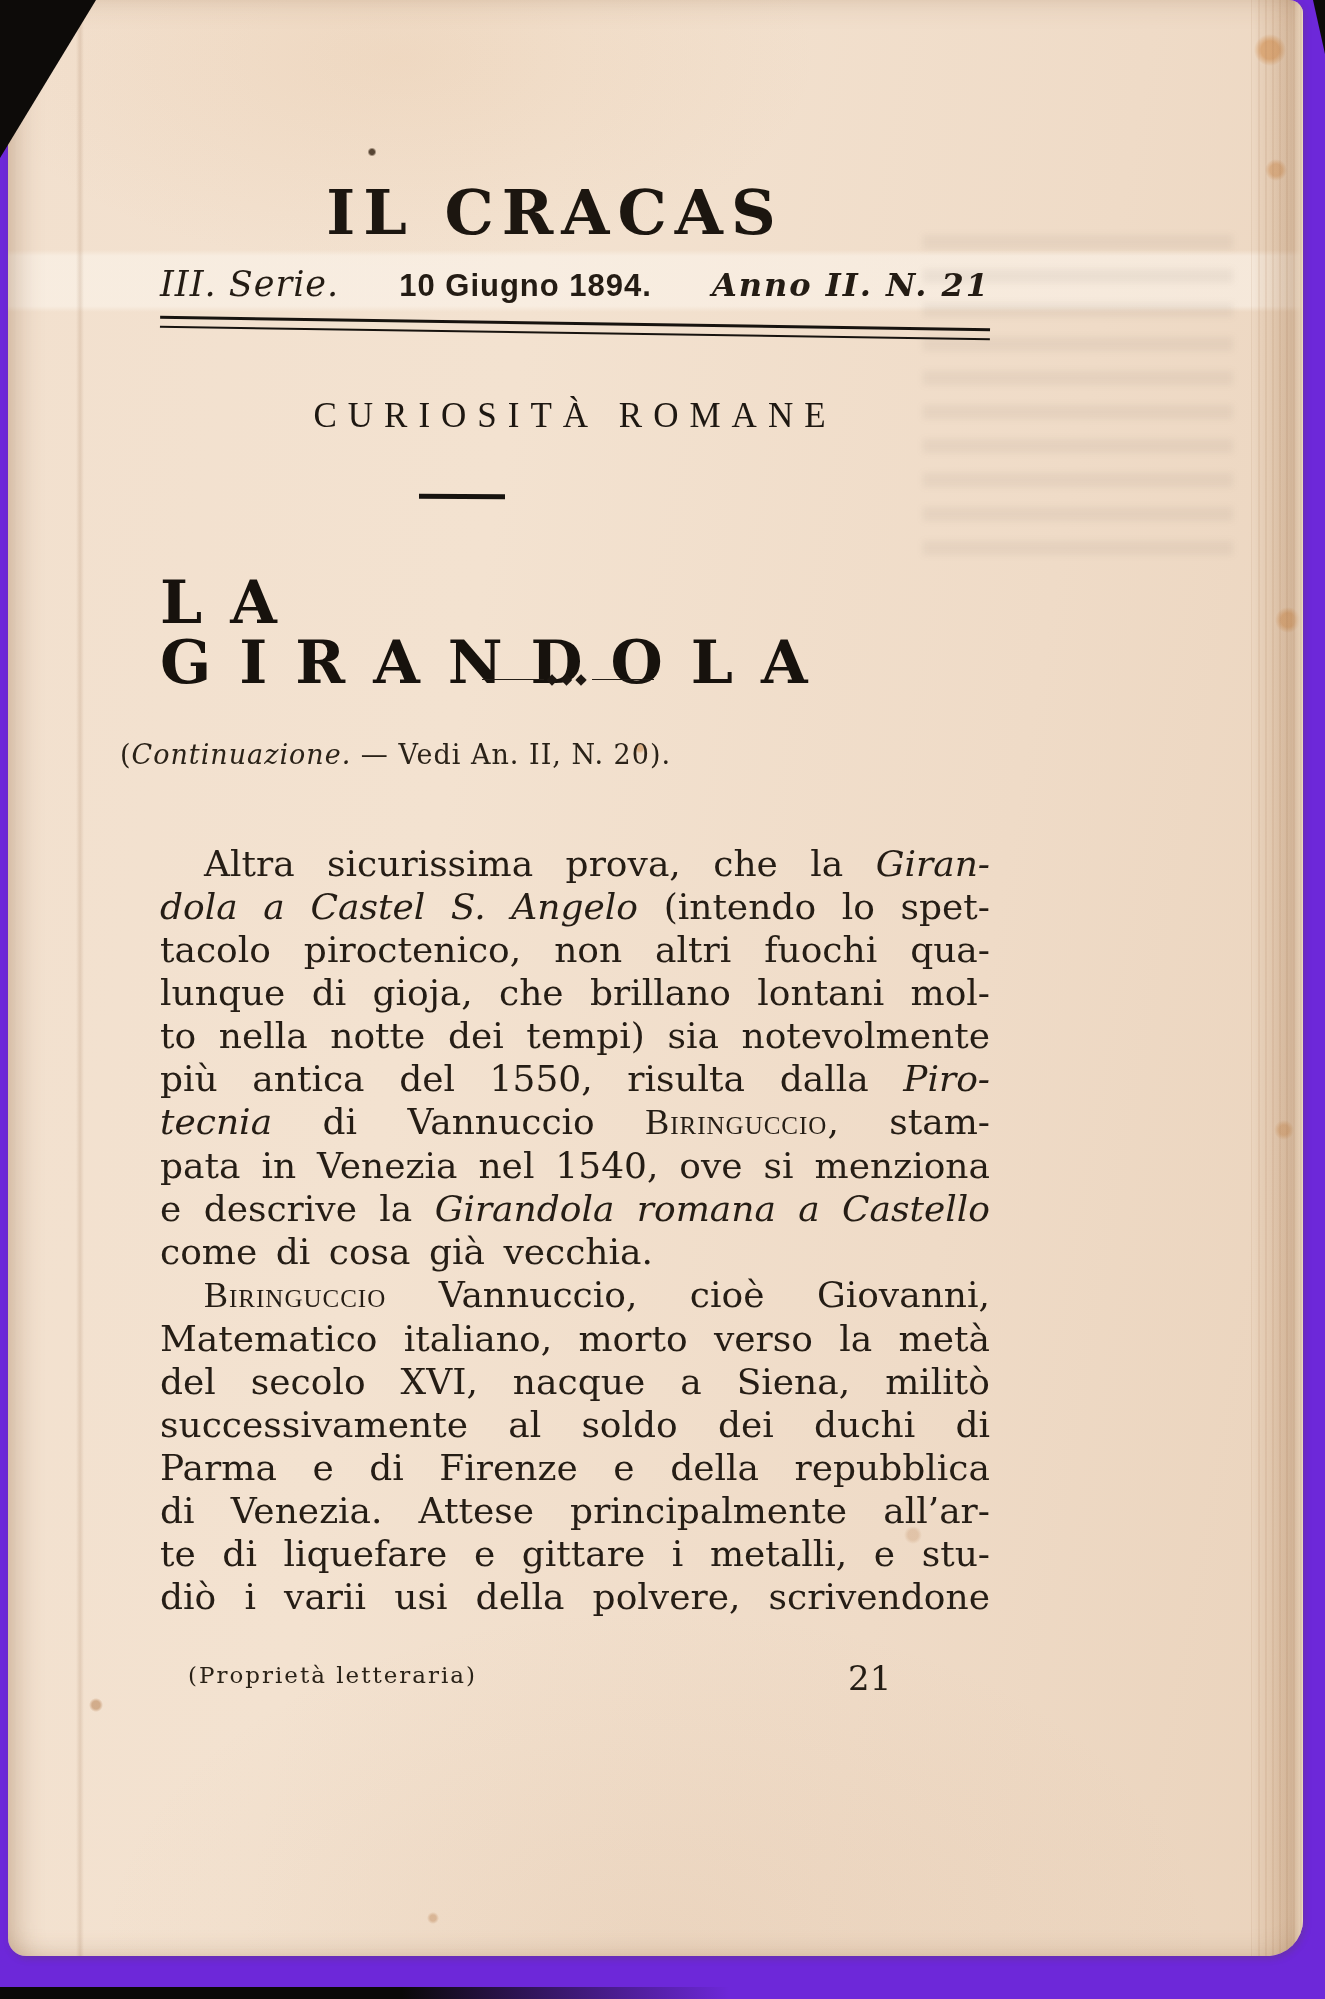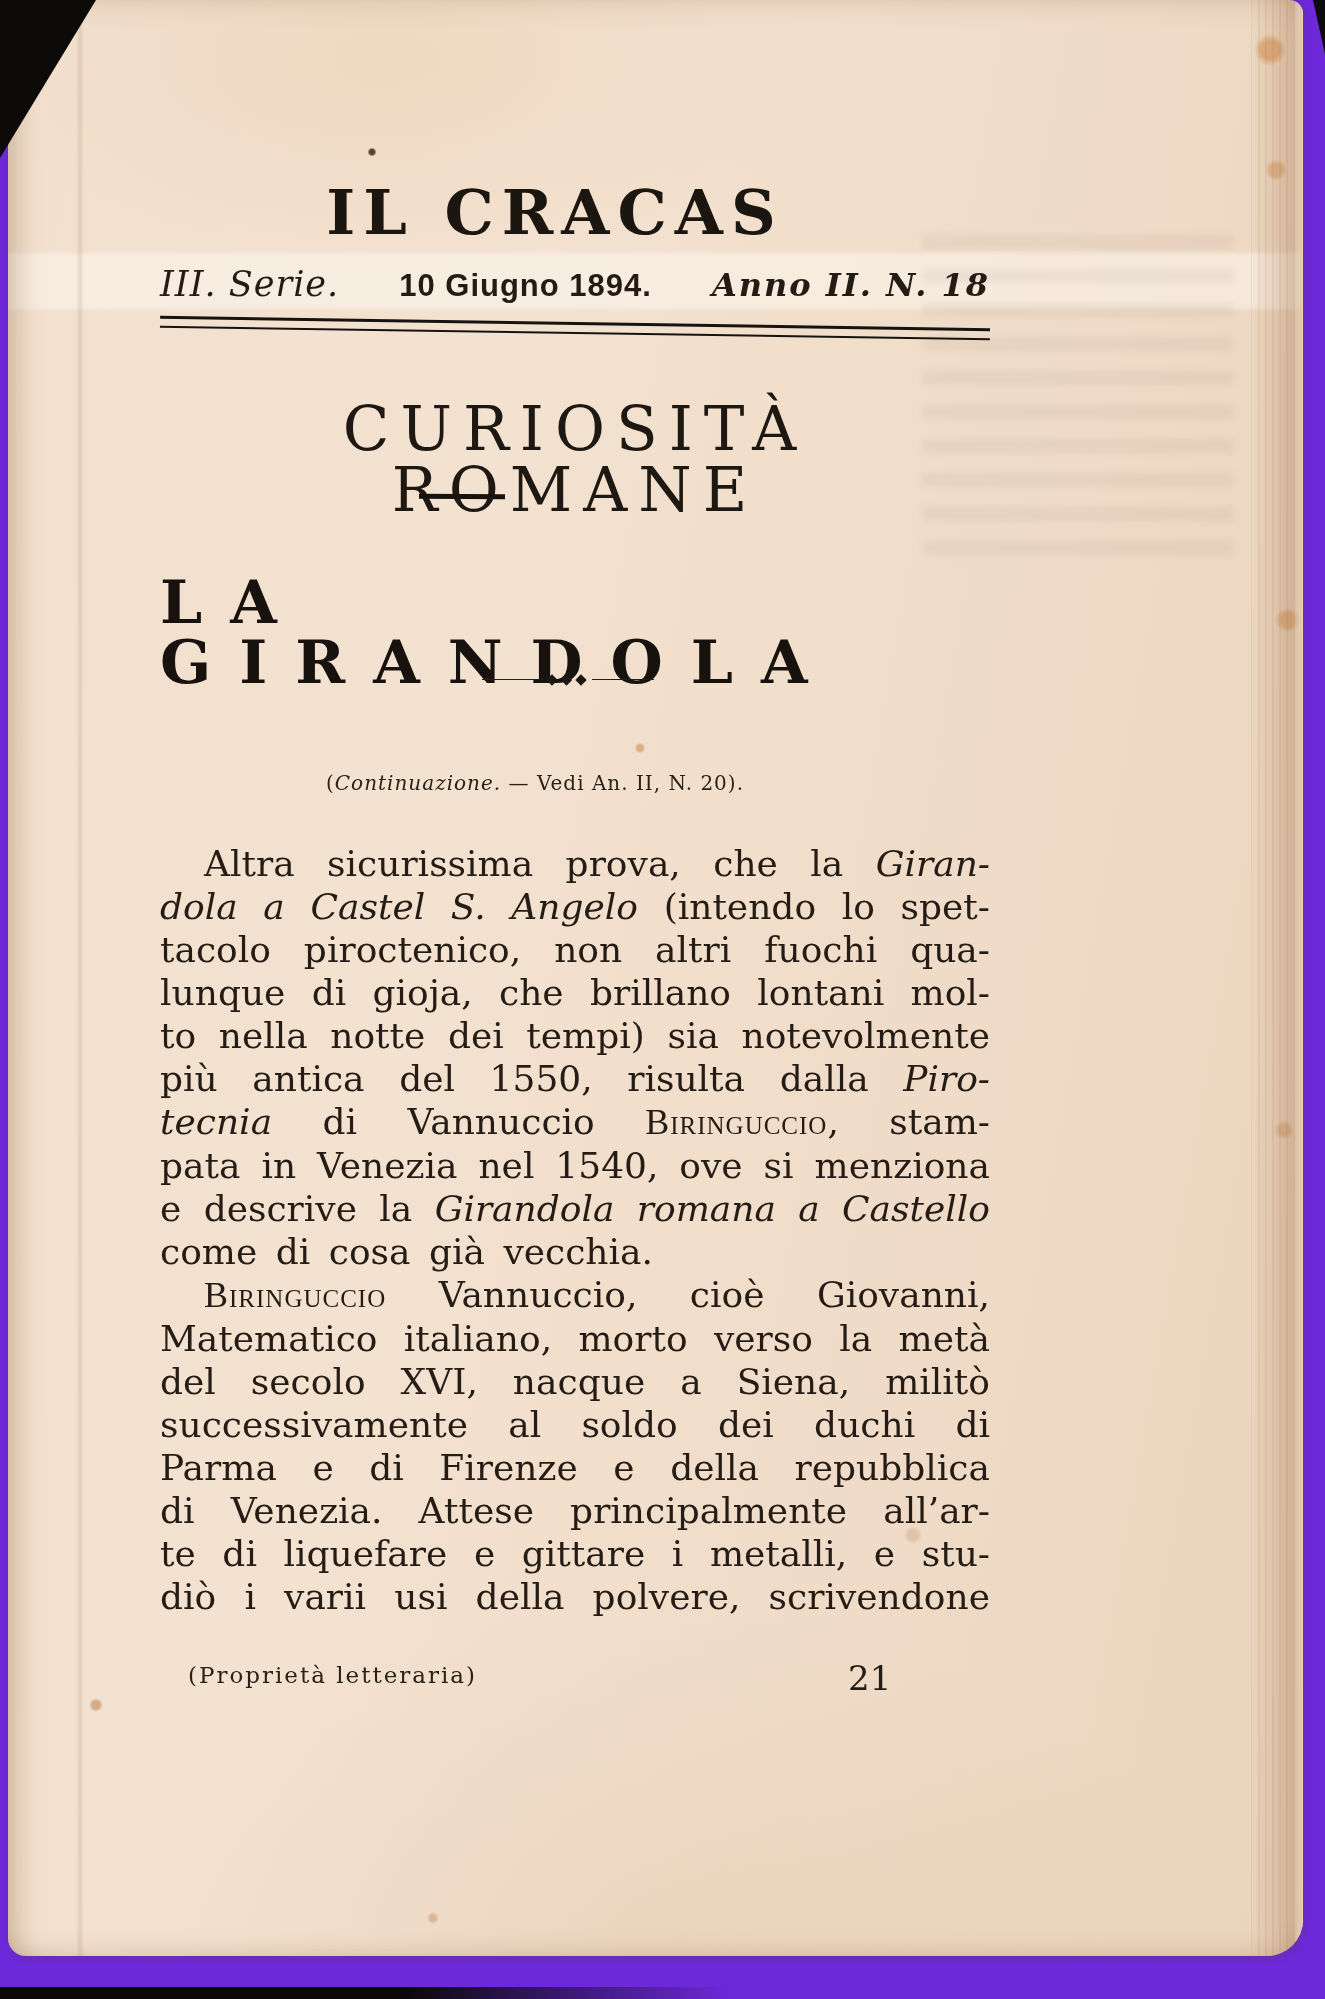--- a/index.html
+++ b/index.html
@@ -59,27 +59,27 @@
   .abs{position:absolute;left:0;width:100%;}
 
   .masthead{top:182px;text-align:center;font-size:62px;font-weight:700;
     letter-spacing:8px;line-height:1;transform:translateX(-20px);color:#1c1610;}
   .dateline{top:264px;display:flex;justify-content:space-between;align-items:baseline;}
   .dl-series{font-style:italic;font-size:35px;letter-spacing:1px;}
   .dl-date{font-family:"Liberation Sans", sans-serif;font-weight:700;font-size:31px;letter-spacing:1px;}
   .dl-issue{font-style:italic;font-weight:700;font-size:32px;letter-spacing:2px;}
   .double-rule{top:322px;height:7px;border-top:3.5px solid #17130f;border-bottom:2px solid #17130f;
     transform:rotate(0.85deg);}
-  .section-title{top:398px;text-align:center;font-size:61px;letter-spacing:11px;line-height:1;color:#1e1812;}
+  .section-title{top:398px;text-align:center;font-size:35px;letter-spacing:11px;line-height:1;color:#1e1812;font-family:Liberation Serif, serif;}
   .section-rule{top:494px;left:259px;width:86px;height:5px;background:#17130f;position:absolute;transform:rotate(0.4deg);}
   .article-title{top:572px;font-size:60px;font-weight:700;letter-spacing:28px;line-height:1;color:#17120d;}
   .diamond-divider{top:672px;display:flex;align-items:center;justify-content:center;transform:translateX(-7px);}
   .diamond-divider .dline{width:62px;height:1.8px;background:#241e18;}
   .diamond-divider .gems{font-size:15px;letter-spacing:3px;margin:0 2px;color:#1d1712;line-height:1;}
-  .continuation{top:771px;text-align:center;font-size:20px;letter-spacing:1px;transform:translateX(-40px);color:#2a2218;}
+  .continuation{top:739px;font-size:27px;letter-spacing:1px;transform:translateX(-40px);color:#2a2218;}
   .continuation .i{font-style:italic;}
 
   .body-text{top:842px;font-size:36px;line-height:43px;color:#251d15;}
   .line{text-align:justify;text-align-last:justify;white-space:nowrap;}
   .line.indent{text-indent:44px;}
   .line.last{text-align-last:left;word-spacing:7px;}
   .i{font-style:italic;}
   .sc{font-variant:small-caps;letter-spacing:1px;font-family:Liberation Serif, serif;}
 
   .footer-row{top:1658px;position:absolute;left:0;width:100%;height:40px;}
@@ -96,21 +96,21 @@
     <div class="fold-line"></div>
     <div class="fore-edge"></div>
 
     <div class="column">
 
       <div class="abs masthead">IL CRACAS</div>
 
       <div class="abs dateline">
         <span class="dl-series">III. Serie.</span>
         <span class="dl-date">10 Giugno 1894.</span>
-        <span class="dl-issue">Anno II. N. 18</span>
+        <span class="dl-issue">Anno II. N. 21</span>
       </div>
 
       <div class="abs double-rule"></div>
 
       <div class="abs section-title">CURIOSITÀ ROMANE</div>
 
       <div class="section-rule"></div>
 
       <div class="abs article-title">LA GIRANDOLA</div>
 

